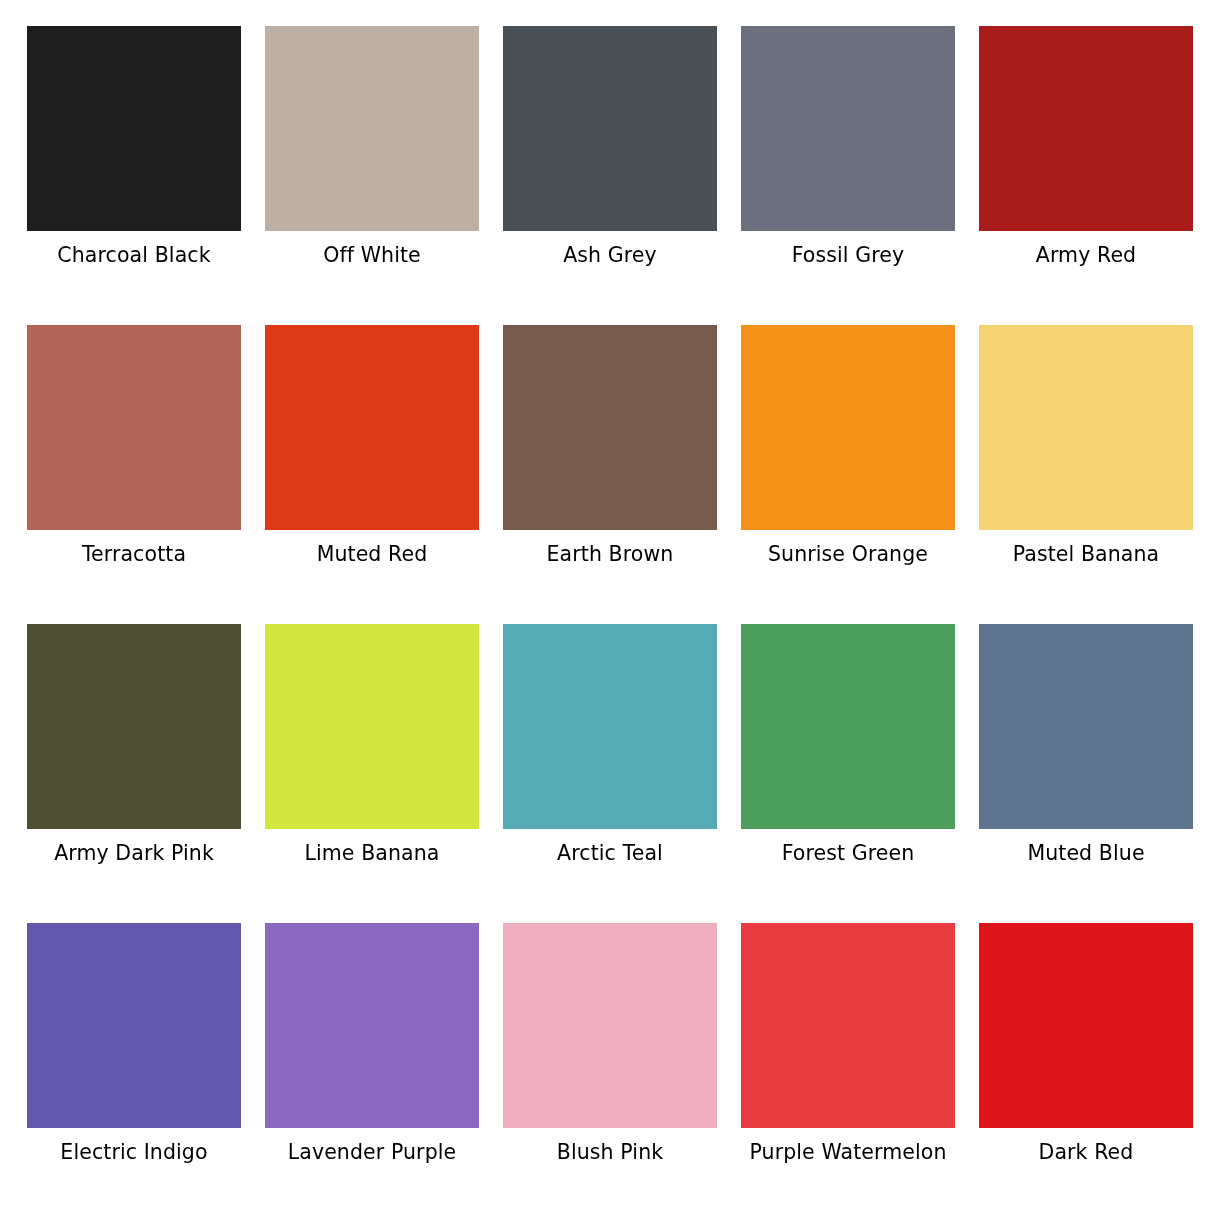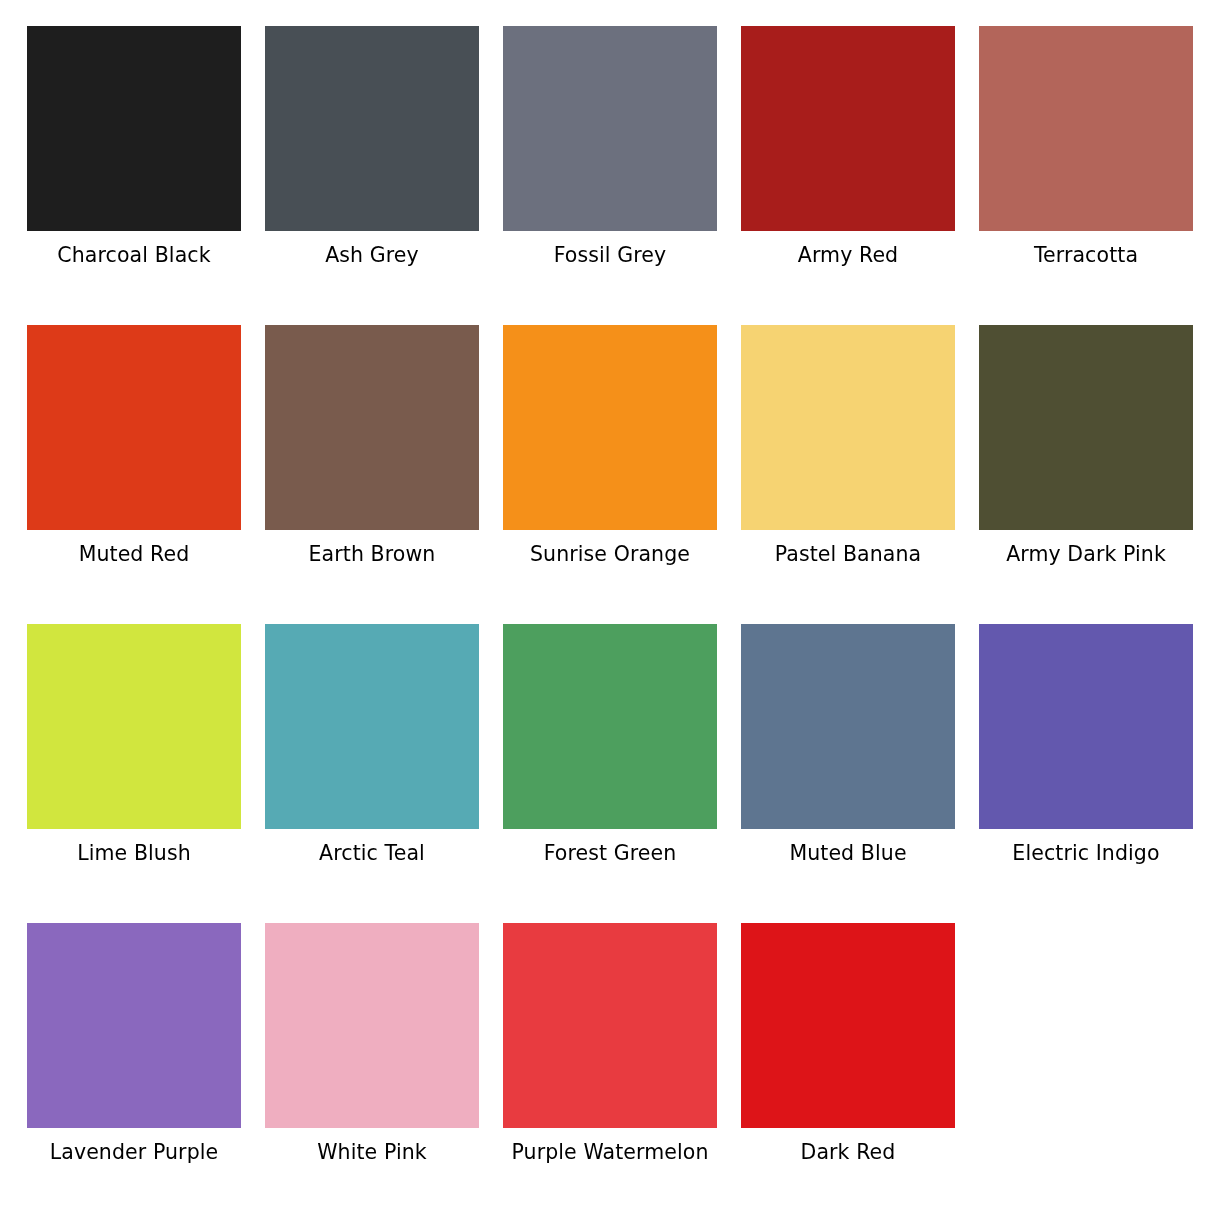--- a/index.html
+++ b/index.html
@@ -45,20 +45,24 @@
 </style>
 </head>
 <body style="background: rgb(255, 255, 255);">
 
 <div id="palette-grid">
     <div class="swatch-cell">
       <div class="swatch-chip" style="background-color: rgb(30, 30, 30);"></div>
       <div class="swatch-label">Charcoal Black</div>
     </div>
     <div class="swatch-cell">
+      <div class="swatch-chip" style="background-color: rgb(190, 175, 165);"></div>
+      <div class="swatch-label">Off White</div>
+    </div>
+    <div class="swatch-cell">
       <div class="swatch-chip" style="background-color: rgb(72, 79, 85);"></div>
       <div class="swatch-label">Ash Grey</div>
     </div>
     <div class="swatch-cell">
       <div class="swatch-chip" style="background-color: rgb(108, 112, 126);"></div>
       <div class="swatch-label">Fossil Grey</div>
     </div>
     <div class="swatch-cell">
       <div class="swatch-chip" style="background-color: rgb(168, 29, 27);"></div>
       <div class="swatch-label">Army Red</div>
@@ -82,21 +86,21 @@
     <div class="swatch-cell">
       <div class="swatch-chip" style="background-color: rgb(246, 211, 114);"></div>
       <div class="swatch-label">Pastel Banana</div>
     </div>
     <div class="swatch-cell">
       <div class="swatch-chip" style="background-color: rgb(79, 79, 51);"></div>
       <div class="swatch-label">Army Dark Pink</div>
     </div>
     <div class="swatch-cell">
       <div class="swatch-chip" style="background-color: rgb(209, 230, 62);"></div>
-      <div class="swatch-label">Lime Blush</div>
+      <div class="swatch-label">Lime Banana</div>
     </div>
     <div class="swatch-cell">
       <div class="swatch-chip" style="background-color: rgb(86, 170, 180);"></div>
       <div class="swatch-label">Arctic Teal</div>
     </div>
     <div class="swatch-cell">
       <div class="swatch-chip" style="background-color: rgb(77, 159, 94);"></div>
       <div class="swatch-label">Forest Green</div>
     </div>
     <div class="swatch-cell">
@@ -106,21 +110,21 @@
     <div class="swatch-cell">
       <div class="swatch-chip" style="background-color: rgb(99, 88, 174);"></div>
       <div class="swatch-label">Electric Indigo</div>
     </div>
     <div class="swatch-cell">
       <div class="swatch-chip" style="background-color: rgb(138, 104, 190);"></div>
       <div class="swatch-label">Lavender Purple</div>
     </div>
     <div class="swatch-cell">
       <div class="swatch-chip" style="background-color: rgb(239, 174, 192);"></div>
-      <div class="swatch-label">White Pink</div>
+      <div class="swatch-label">Blush Pink</div>
     </div>
     <div class="swatch-cell">
       <div class="swatch-chip" style="background-color: rgb(232, 59, 64);"></div>
       <div class="swatch-label">Purple Watermelon</div>
     </div>
     <div class="swatch-cell">
       <div class="swatch-chip" style="background-color: rgb(221, 20, 24);"></div>
       <div class="swatch-label">Dark Red</div>
     </div>
   </div>

